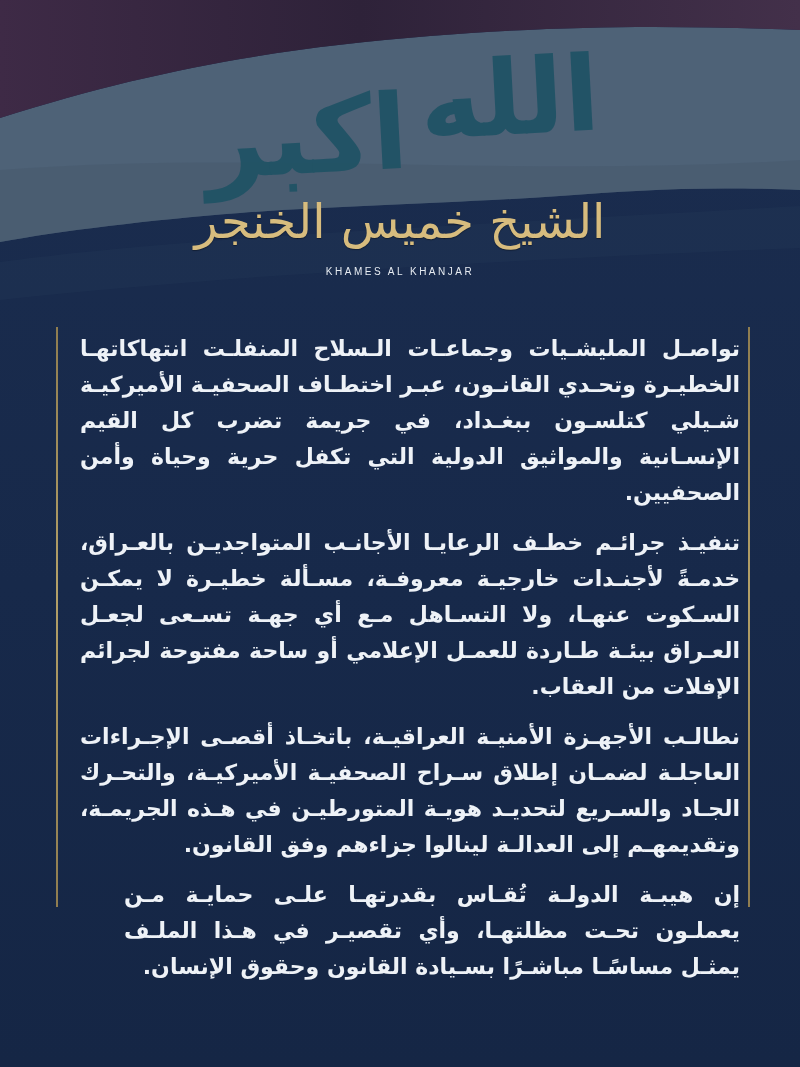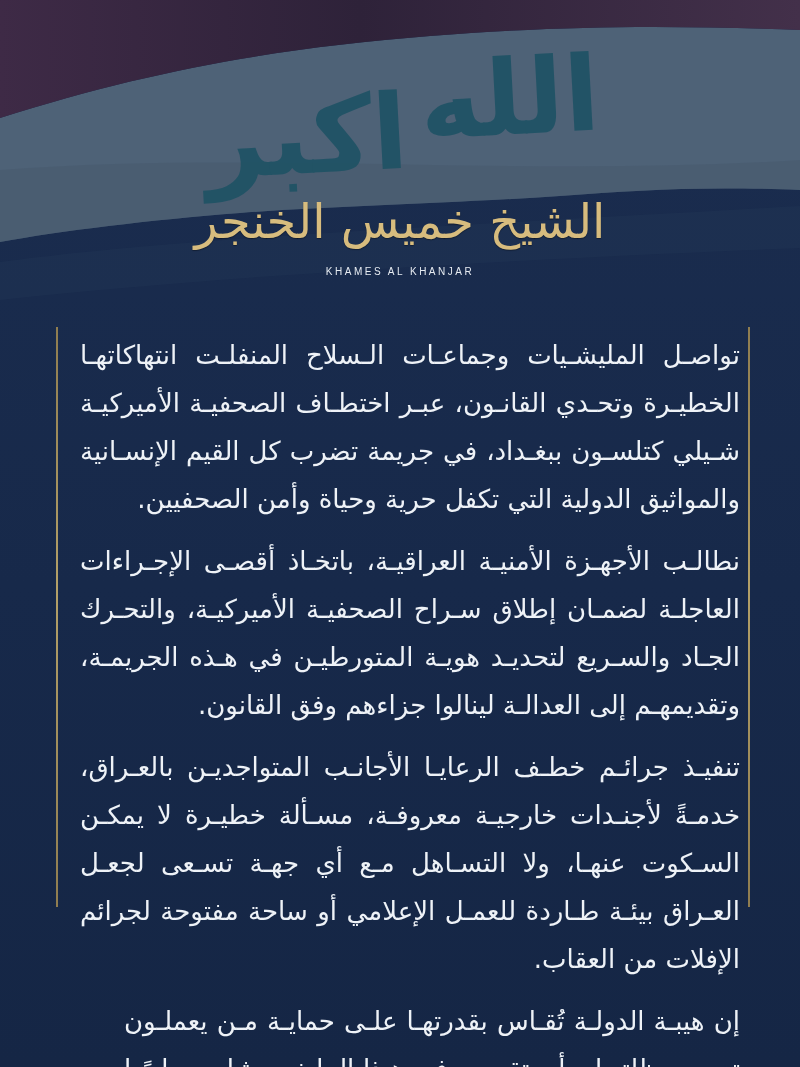--- a/index.html
+++ b/index.html
@@ -62,22 +62,23 @@
     position:absolute;top:327px;height:580px;width:2px;
     background:linear-gradient(180deg,#8f7d50 0%, #b3a068 45%, #8f7d50 100%);
   }
   .rule-left{left:56px;}
   .rule-right{left:748px;}
   .statement{
     position:absolute;top:331px;left:80px;width:660px;height:576px;
     direction:rtl;
     text-align:justify;
     color:var(--text-white);
-    font-size:26px;
-    line-height:48px;
+    font-size:22px;
+    line-height:36px;
+    font-weight:bold;
   }
   .statement p{margin:0 0 14px 0;}
   .statement p:last-child{margin-bottom:0;margin-left:44px;}
   
   .footer{
     position:absolute;top:964px;left:0;right:0;
     text-align:center;
   }
   .weekday{
     direction:rtl;
@@ -127,19 +128,19 @@
   </svg>
 
   <div class="signature-ar">الشيخ خميس الخنجر</div>
   <div class="signature-en">KHAMES AL KHANJAR</div>
 
   <div class="rule rule-left"></div>
   <div class="rule rule-right"></div>
 
   <div class="statement">
     <p>تواصـل المليشـيات وجماعـات الـسلاح المنفلـت انتهاكاتهـا الخطيـرة وتحـدي القانـون، عبـر اختطـاف الصحفيـة الأميركيـة شـيلي كتلسـون ببغـداد، في جريمة تضرب كل القيم الإنسـانية والمواثيق الدولية التي تكفل حرية وحياة وأمن الصحفيين.</p>
+    <p>تنفيـذ جرائـم خطـف الرعايـا الأجانـب المتواجديـن بالعـراق، خدمـةً لأجنـدات خارجيـة معروفـة، مسـألة خطيـرة لا يمكـن السـكوت عنهـا، ولا التسـاهل مـع أي جهـة تسـعى لجعـل العـراق بيئـة طـاردة للعمـل الإعلامي أو ساحة مفتوحة لجرائم الإفلات من العقاب.</p>
     <p>نطالـب الأجهـزة الأمنيـة العراقيـة، باتخـاذ أقصـى الإجـراءات العاجلـة لضمـان إطلاق سـراح الصحفيـة الأميركيـة، والتحـرك الجـاد والسـريع لتحديـد هويـة المتورطيـن في هـذه الجريمـة، وتقديمهـم إلى العدالـة لينالوا جزاءهم وفق القانون.</p>
-    <p>تنفيـذ جرائـم خطـف الرعايـا الأجانـب المتواجديـن بالعـراق، خدمـةً لأجنـدات خارجيـة معروفـة، مسـألة خطيـرة لا يمكـن السـكوت عنهـا، ولا التسـاهل مـع أي جهـة تسـعى لجعـل العـراق بيئـة طـاردة للعمـل الإعلامي أو ساحة مفتوحة لجرائم الإفلات من العقاب.</p>
     <p>إن هيبـة الدولـة تُقـاس بقدرتهـا علـى حمايـة مـن يعملـون تحـت مظلتهـا، وأي تقصيـر في هـذا الملـف يمثـل مساسًـا مباشـرًا بسـيادة القانون وحقوق الإنسان.</p>
   </div>
 
 
 </div>
 
 </body></html>

